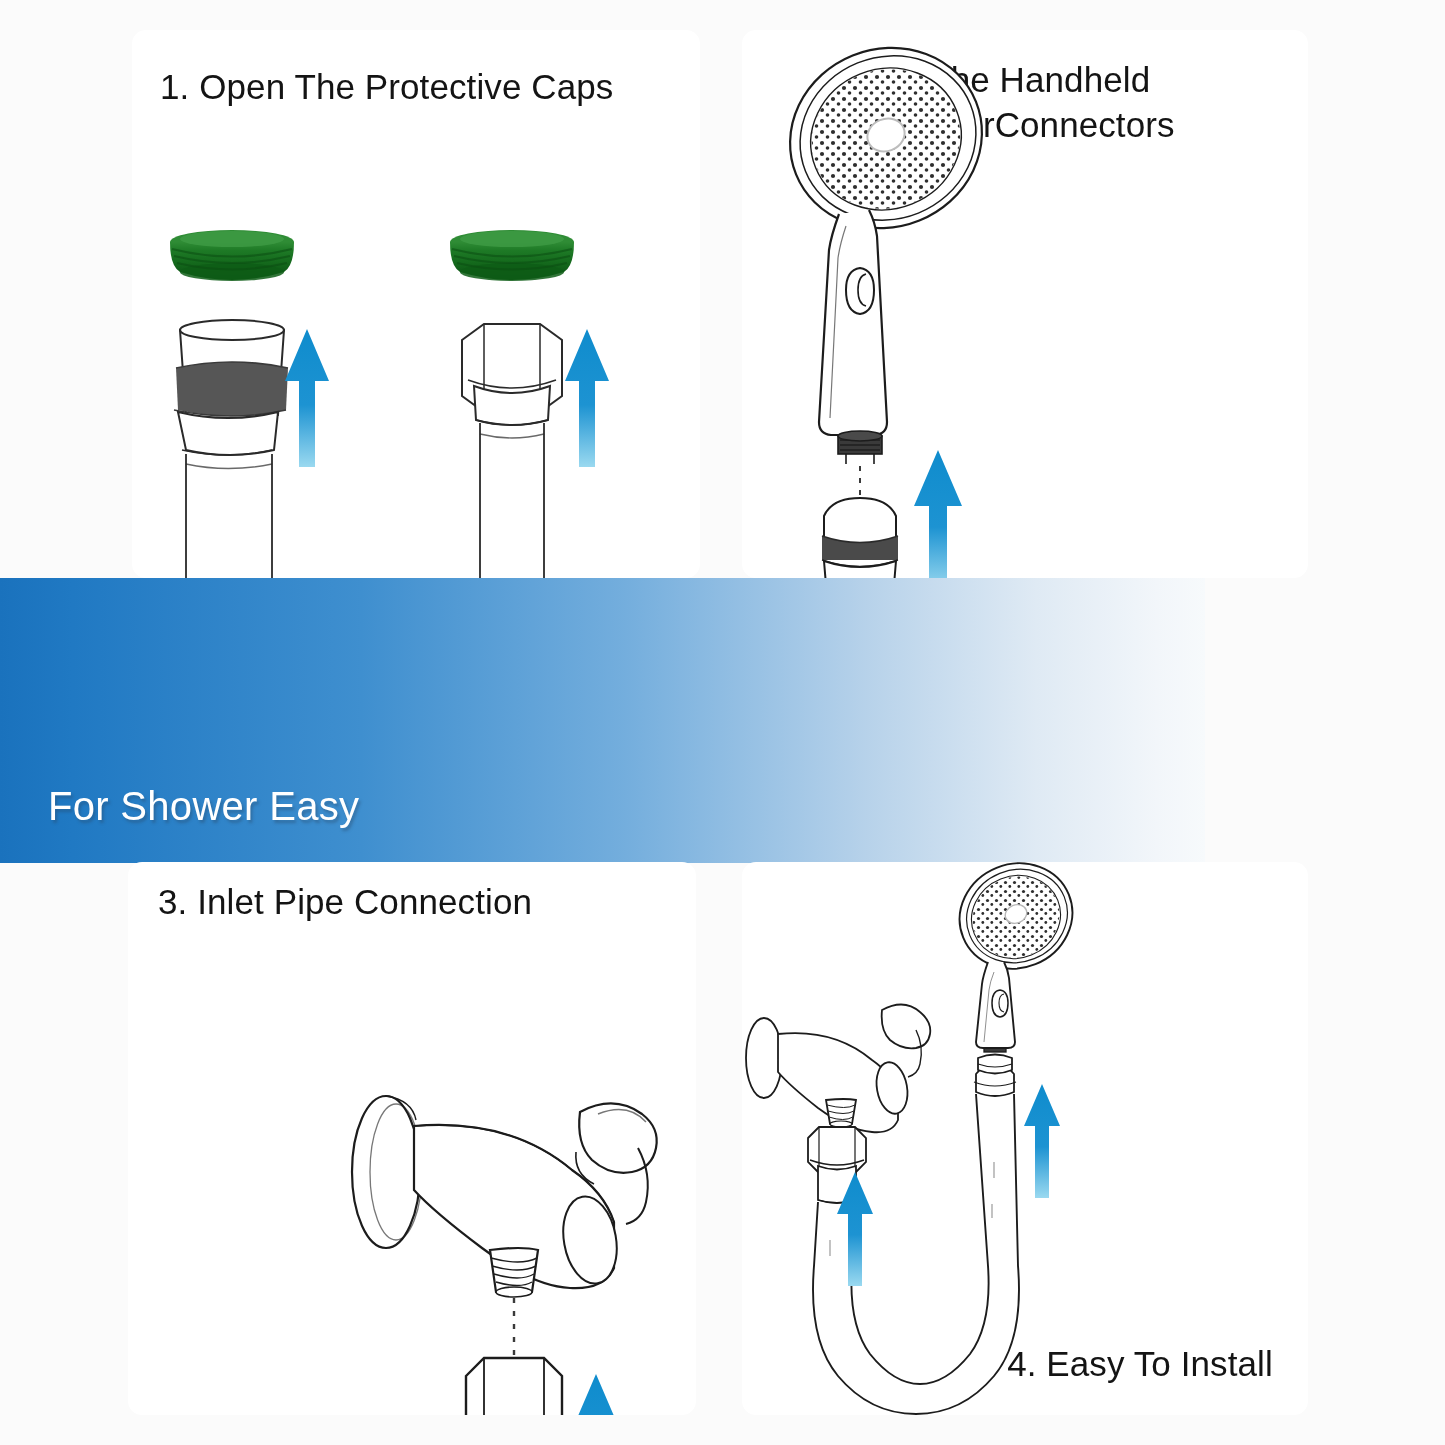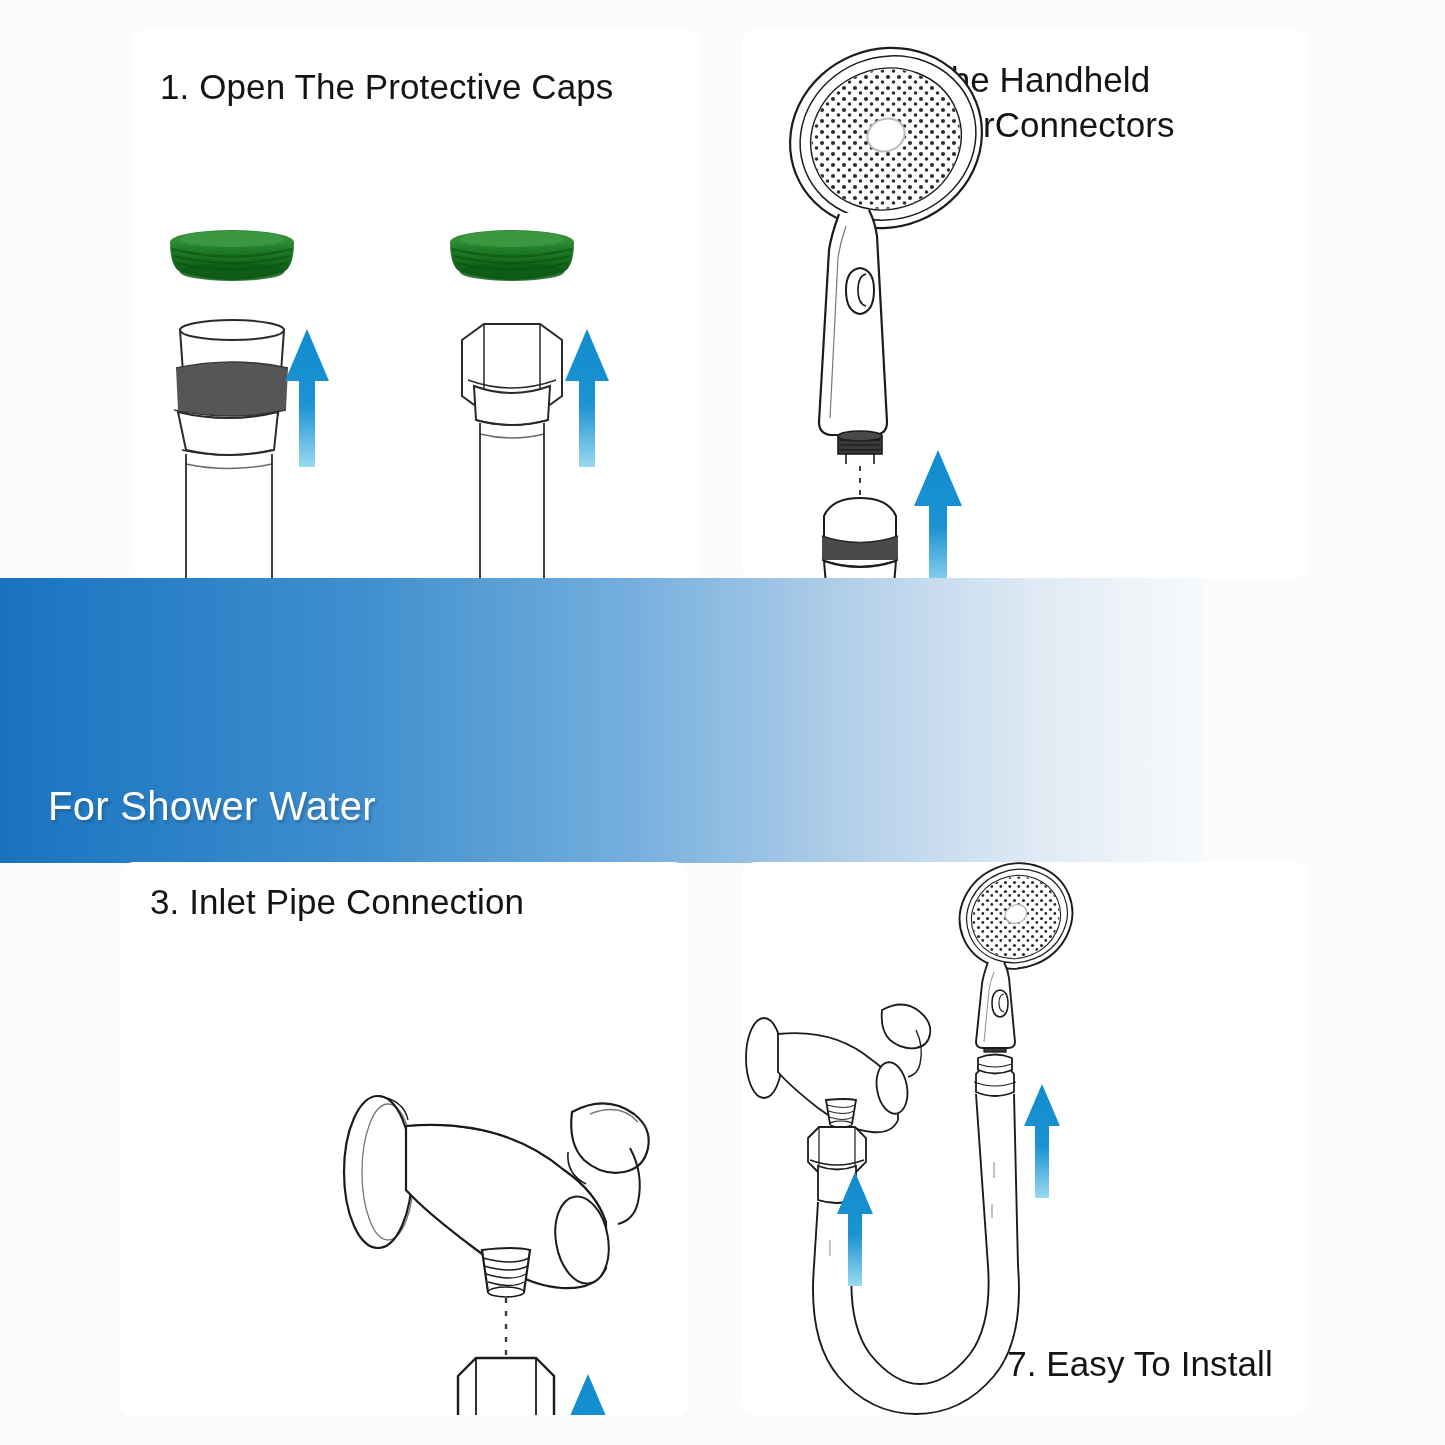--- a/index.html
+++ b/index.html
@@ -20,21 +20,21 @@
   }
 
   
   .panel {
     position: absolute;
     background: #ffffff;
     border-radius: 14px;
   }
   #panel-1 { left: 132px;  top: 30px;   width: 568px; height: 548px; }
   #panel-2 { left: 742px;  top: 30px;   width: 566px; height: 548px; }
-  #panel-3 { left: 120px;  top: 862px;  width: 568px; height: 553px; }
+  #panel-3 { left: 128px;  top: 862px;  width: 568px; height: 553px; }
   #panel-4 { left: 742px;  top: 862px;  width: 566px; height: 553px; }
 
   .panel-title {
     position: absolute;
     color: #141414;
     font-size: 35px;
     font-weight: 400;
     letter-spacing: 0.1px;
     white-space: nowrap;
     line-height: 1.28;
@@ -238,21 +238,21 @@
         </g>
 
         <g>
           <path d="M196 420 l24 56 l-15 0 l0 84 l-18 0 l0 -84 l-15 0 z" fill="url(#arrowGradB)"></path>
         </g>
       </svg>
     </div>
   </div>
 
   <div id="banner">
-    <div class="banner-sub" id="banner-sub-2">For Shower Water</div>
+    <div class="banner-sub" id="banner-sub-2">For Shower Easy</div>
   </div>
 
   <div class="panel" id="panel-3">
     <div class="panel-title" id="title-3">3. Inlet Pipe Connection</div>
 
     <div class="art">
       <svg viewBox="0 0 568 553" preserveAspectRatio="xMidYMid meet">
         <defs>
           <linearGradient id="arrowGradC" x1="0" y1="0" x2="0" y2="1">
             <stop offset="0%" stop-color="#0f8ccd"></stop>
@@ -299,21 +299,21 @@
 
         <g>
           <path d="M468 512 l24 56 l-15 0 l0 94 l-18 0 l0 -94 l-15 0 z" fill="url(#arrowGradC)"></path>
         </g>
       </svg>
     </div>
   </div>
 
   <div class="panel" id="panel-4">
     <div class="panel-title" id="title-4">
-      <span class="t4inner">7. Easy To Install</span>
+      <span class="t4inner">4. Easy To Install</span>
     </div>
 
     <div class="art">
       <svg viewBox="0 0 566 553" preserveAspectRatio="xMidYMid meet">
         <defs>
           <linearGradient id="arrowGradD" x1="0" y1="0" x2="0" y2="1">
             <stop offset="0%" stop-color="#0f8ccd"></stop>
             <stop offset="55%" stop-color="#1d93d2"></stop>
             <stop offset="100%" stop-color="#9ad9f0"></stop>
           </linearGradient>

